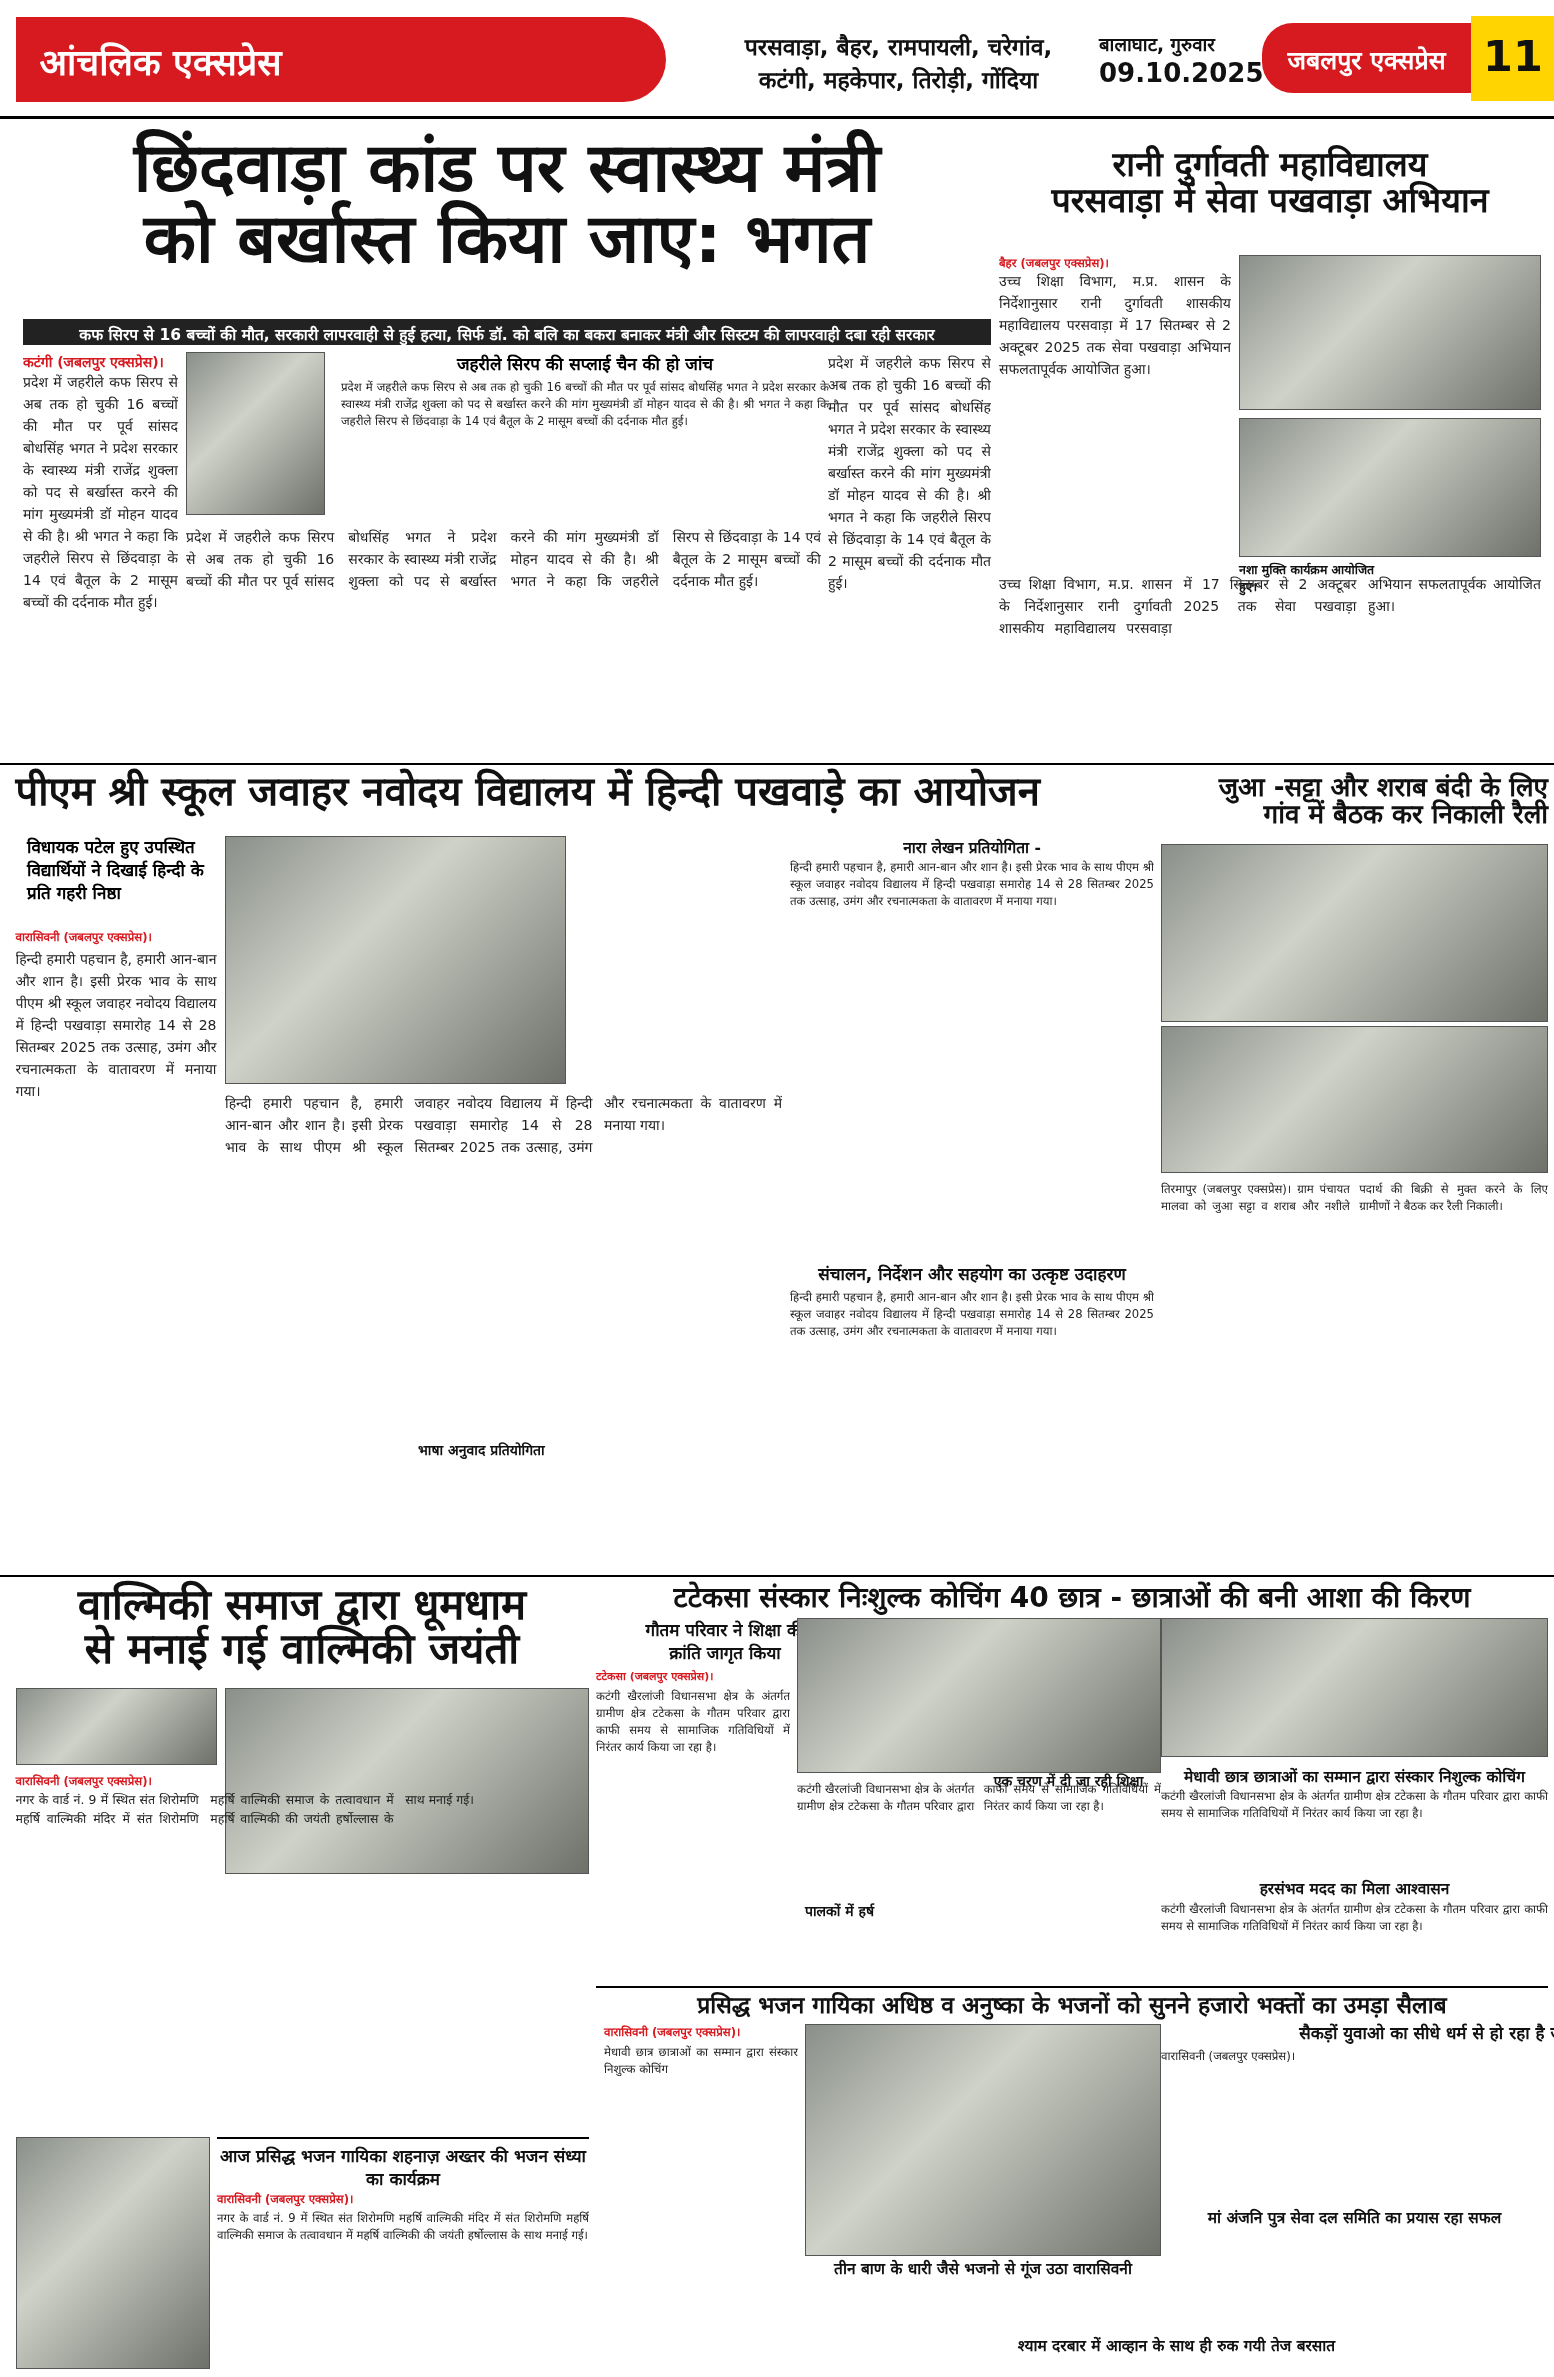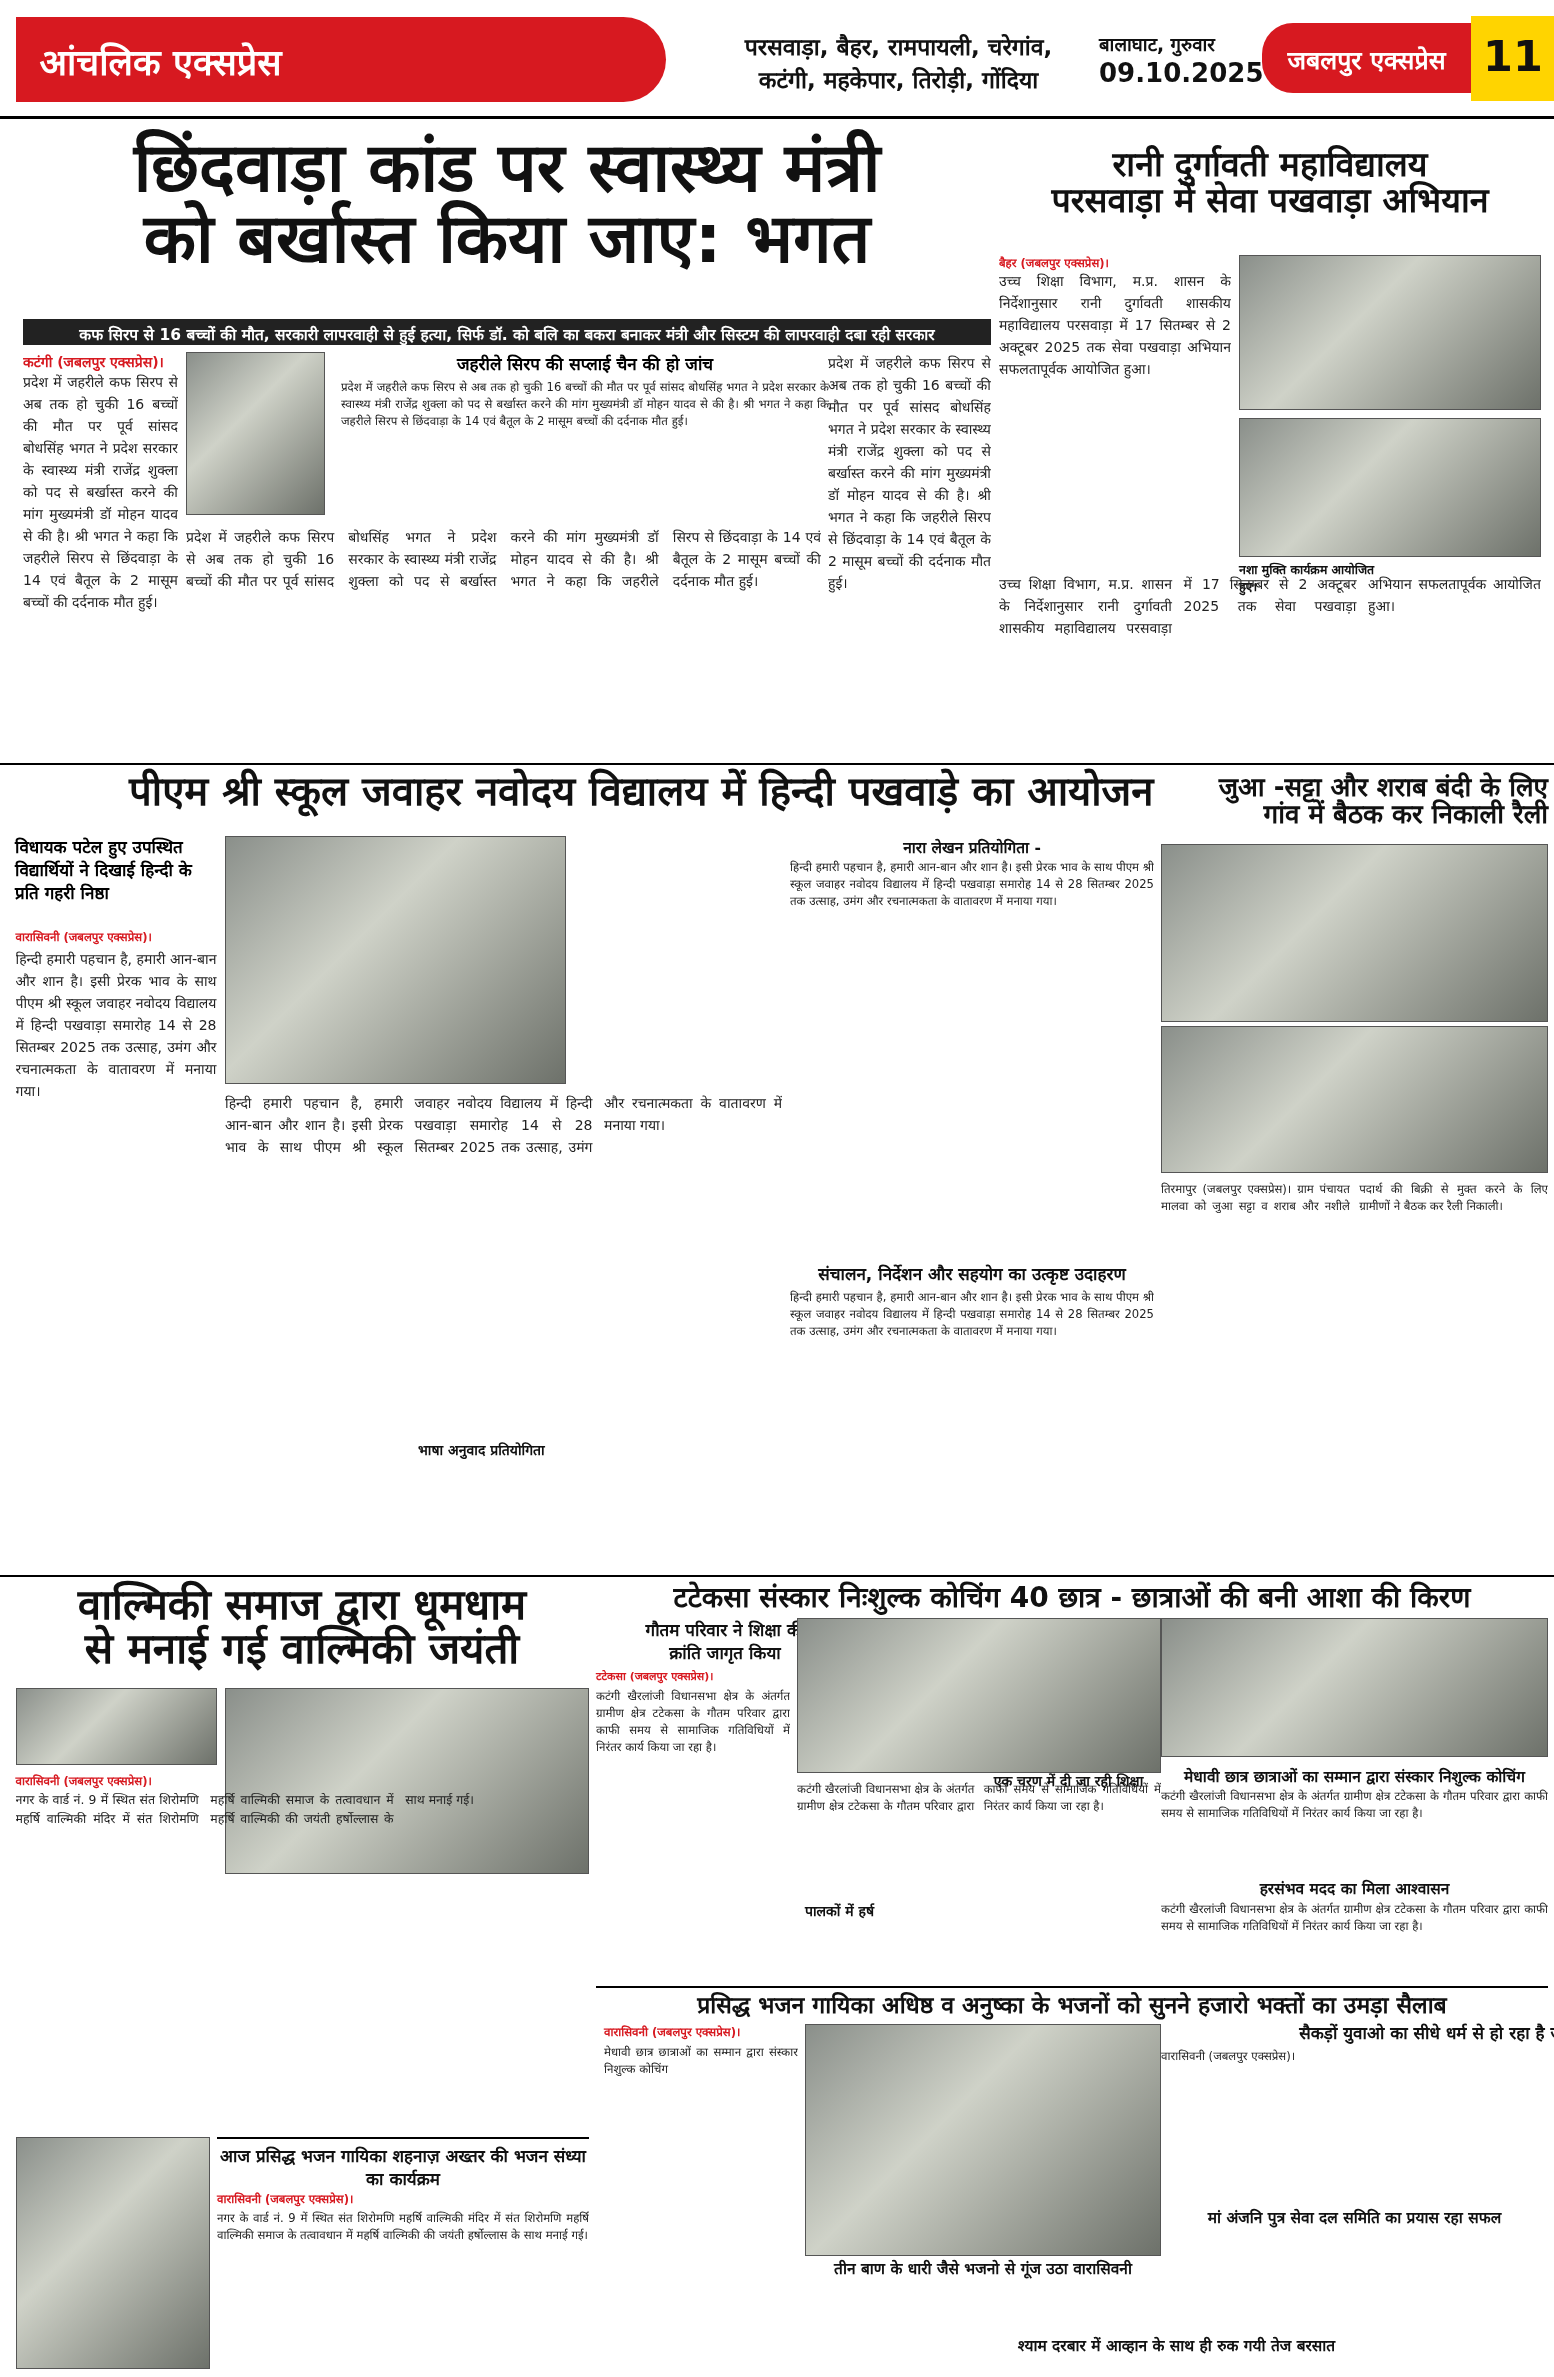--- a/index.html
+++ b/index.html
@@ -59,22 +59,22 @@
 <div class="col" style="left:999px;top:255px;width:232px;height:310px">
   <div class="kicker" style="font-size:11.6px">बैहर (जबलपुर एक्सप्रेस)।</div>
   <div class="body-text">उच्च शिक्षा विभाग, म.प्र. शासन के निर्देशानुसार रानी दुर्गावती शासकीय महाविद्यालय परसवाड़ा में 17 सितम्बर से 2 अक्टूबर 2025 तक सेवा पखवाड़ा अभियान सफलतापूर्वक आयोजित हुआ।</div>
 </div>
 <div class="abs photo" style="left:1239px;top:255px;width:302px;height:155px"></div>
 <div class="abs photo" style="left:1239px;top:418px;width:302px;height:139px"></div>
 <div class="abs" style="left:1239px;top:561px;width:155px;font-size:12.4px;font-weight:bold">नशा मुक्ति कार्यक्रम आयोजित हुए।</div>
 <div class="col body-text" style="left:999px;top:573px;width:542px;height:182px;column-count:3;column-gap:11.6px">उच्च शिक्षा विभाग, म.प्र. शासन के निर्देशानुसार रानी दुर्गावती शासकीय महाविद्यालय परसवाड़ा में 17 सितम्बर से 2 अक्टूबर 2025 तक सेवा पखवाड़ा अभियान सफलतापूर्वक आयोजित हुआ।</div>
 <div class="abs rule" style="left:0;top:763px;width:1555px;height:2.3px"></div>
 
-<div class="abs hl" style="left:15.5px;top:770px;width:1138px;font-size:40px;text-align:right">पीएम श्री स्कूल जवाहर नवोदय विद्यालय में हिन्दी पखवाड़े का आयोजन</div>
-<div class="abs" style="left:15px;top:836px;width:201px;font-size:17px;font-weight:bold;color:#000;line-height:23px">विधायक पटेल हुए उपस्थित विद्यार्थियों ने दिखाई हिन्दी के प्रति गहरी निष्ठा</div>
+<div class="abs hl" style="left:15.5px;top:770px;width:1138px;font-size:40px;text-align:left">पीएम श्री स्कूल जवाहर नवोदय विद्यालय में हिन्दी पखवाड़े का आयोजन</div>
+<div class="abs" style="left:27px;top:836px;width:201px;font-size:17px;font-weight:bold;color:#000;line-height:23px">विधायक पटेल हुए उपस्थित विद्यार्थियों ने दिखाई हिन्दी के प्रति गहरी निष्ठा</div>
 <div class="abs kicker" style="left:15.5px;top:929px;font-size:11.6px">वारासिवनी (जबलपुर एक्सप्रेस)।</div>
 <div class="col body-text" style="left:15.5px;top:948px;width:201px;height:619px">हिन्दी हमारी पहचान है, हमारी आन-बान और शान है। इसी प्रेरक भाव के साथ पीएम श्री स्कूल जवाहर नवोदय विद्यालय में हिन्दी पखवाड़ा समारोह 14 से 28 सितम्बर 2025 तक उत्साह, उमंग और रचनात्मकता के वातावरण में मनाया गया।</div>
 <div class="abs photo" style="left:225px;top:836px;width:341px;height:248px"></div>
 <div class="col body-text" style="left:225px;top:1092px;width:557px;height:476px;column-count:3;column-gap:11.6px">हिन्दी हमारी पहचान है, हमारी आन-बान और शान है। इसी प्रेरक भाव के साथ पीएम श्री स्कूल जवाहर नवोदय विद्यालय में हिन्दी पखवाड़ा समारोह 14 से 28 सितम्बर 2025 तक उत्साह, उमंग और रचनात्मकता के वातावरण में मनाया गया।</div>
 <div class="abs sub" style="left:418px;top:1440px;font-size:14px">भाषा अनुवाद प्रतियोगिता</div>
 <div class="abs sub" style="left:790px;top:836px;width:364px;text-align:center;font-size:15.5px">नारा लेखन प्रतियोगिता -</div>
 <div class="col body-text" style="left:790px;top:859px;width:364px;height:403px;font-size:11.6px;line-height:17px">हिन्दी हमारी पहचान है, हमारी आन-बान और शान है। इसी प्रेरक भाव के साथ पीएम श्री स्कूल जवाहर नवोदय विद्यालय में हिन्दी पखवाड़ा समारोह 14 से 28 सितम्बर 2025 तक उत्साह, उमंग और रचनात्मकता के वातावरण में मनाया गया।</div>
 <div class="abs" style="left:790px;top:1262px;width:364px;text-align:center;font-size:17px;font-weight:bold">संचालन, निर्देशन और सहयोग का उत्कृष्ट उदाहरण</div>
 <div class="col body-text" style="left:790px;top:1289px;width:364px;height:279px;font-size:11.6px;line-height:17px">हिन्दी हमारी पहचान है, हमारी आन-बान और शान है। इसी प्रेरक भाव के साथ पीएम श्री स्कूल जवाहर नवोदय विद्यालय में हिन्दी पखवाड़ा समारोह 14 से 28 सितम्बर 2025 तक उत्साह, उमंग और रचनात्मकता के वातावरण में मनाया गया।</div>
 

